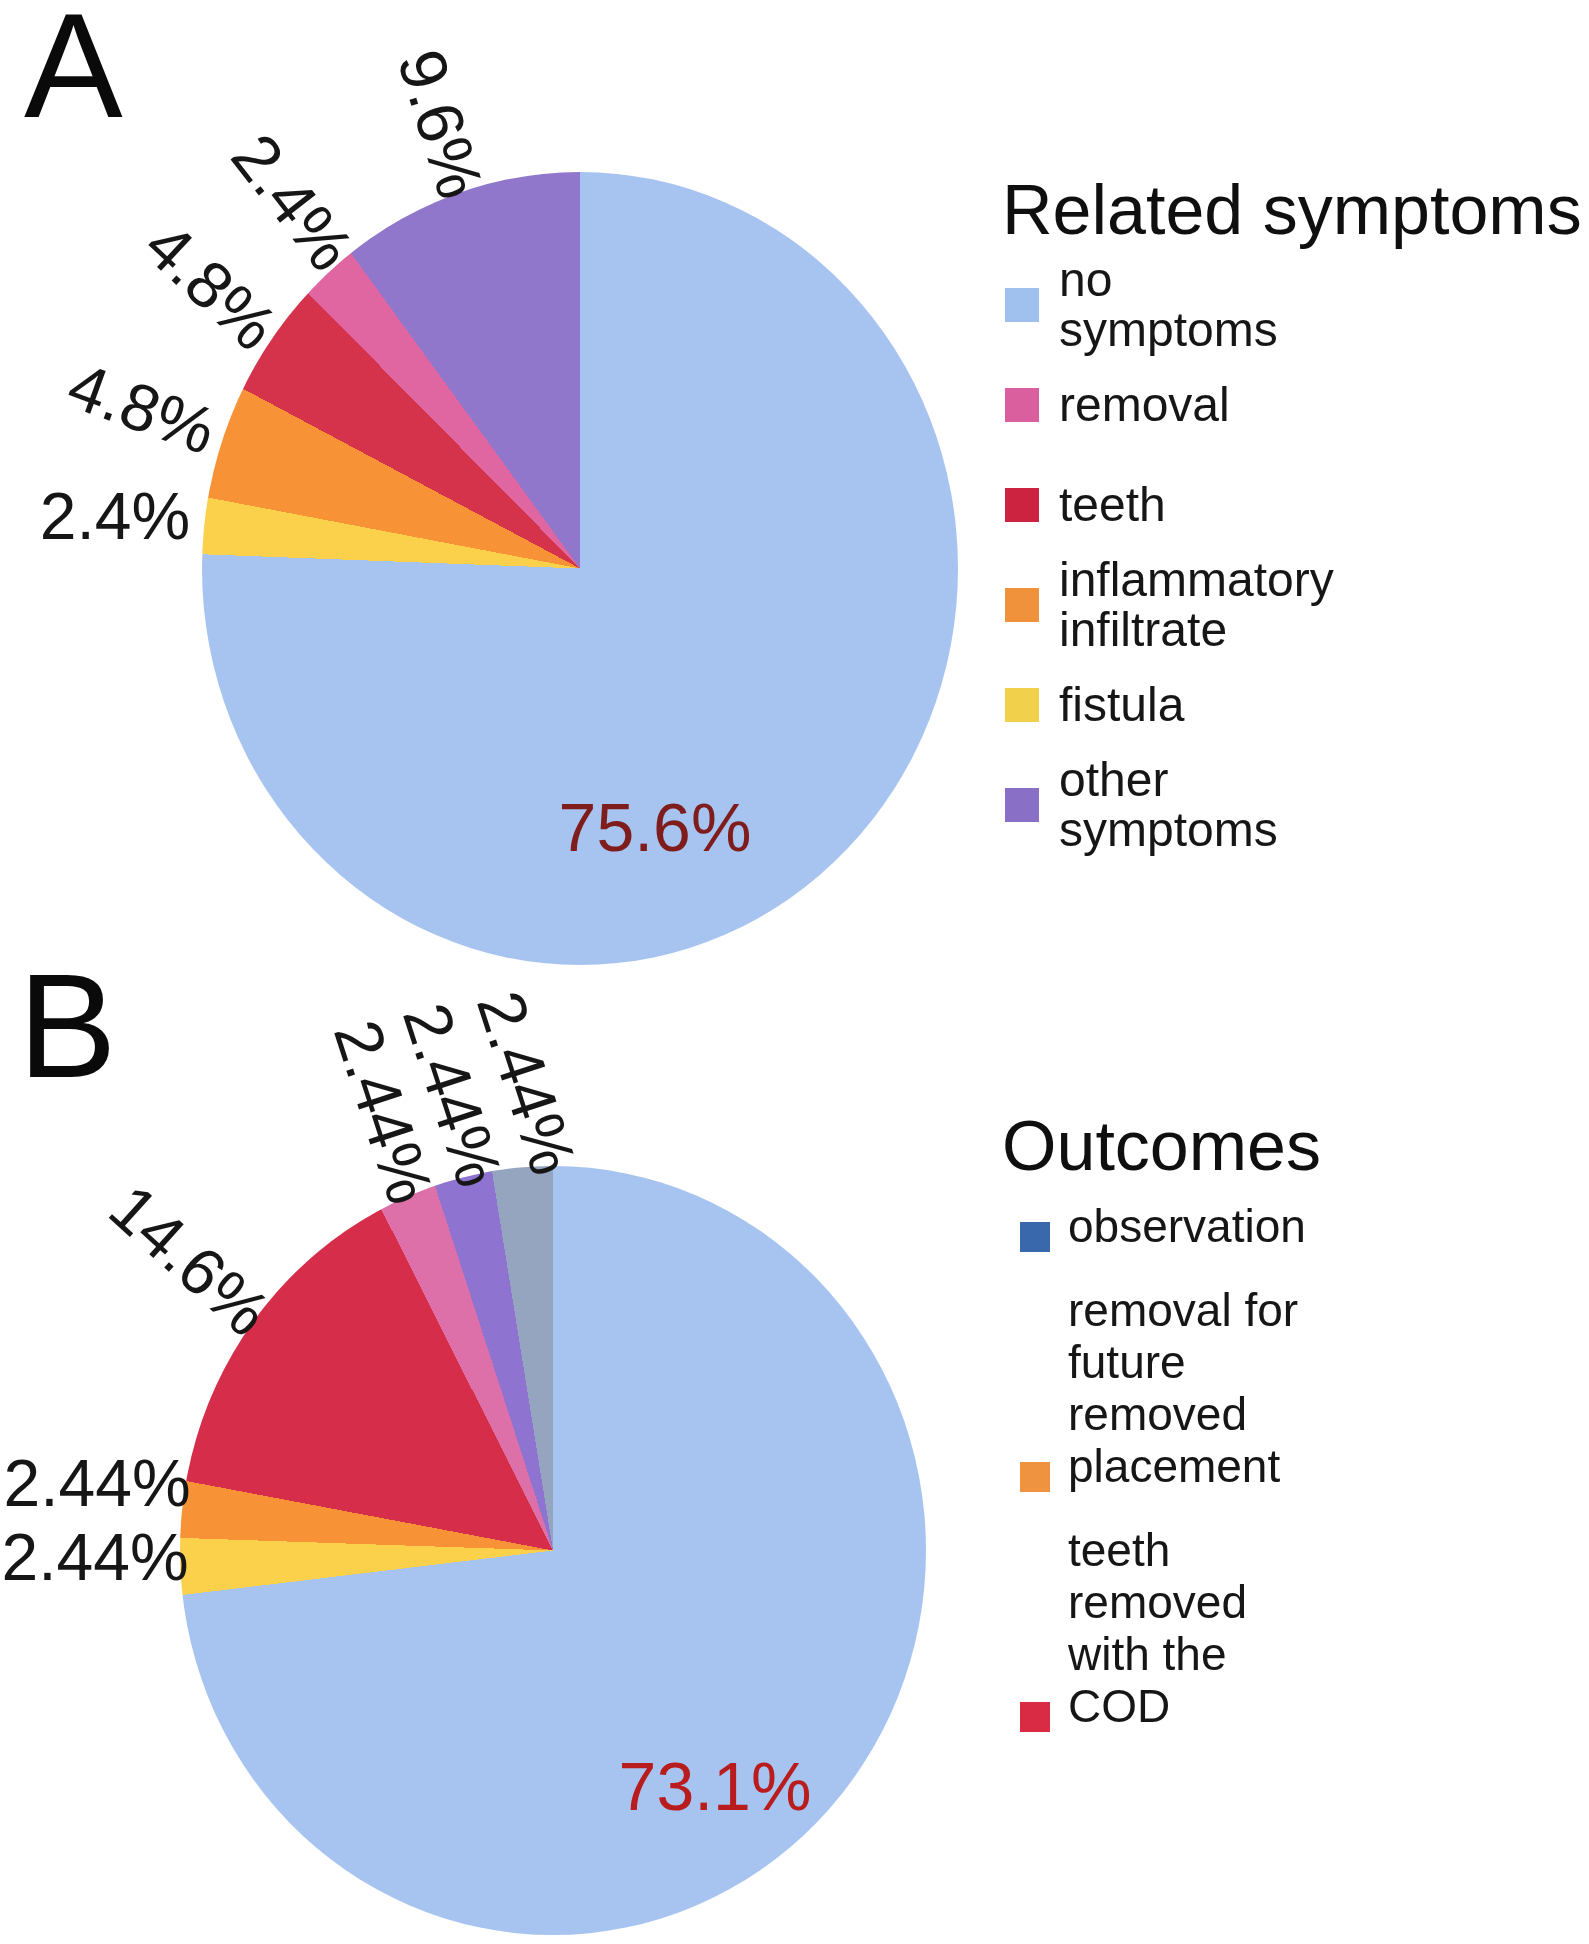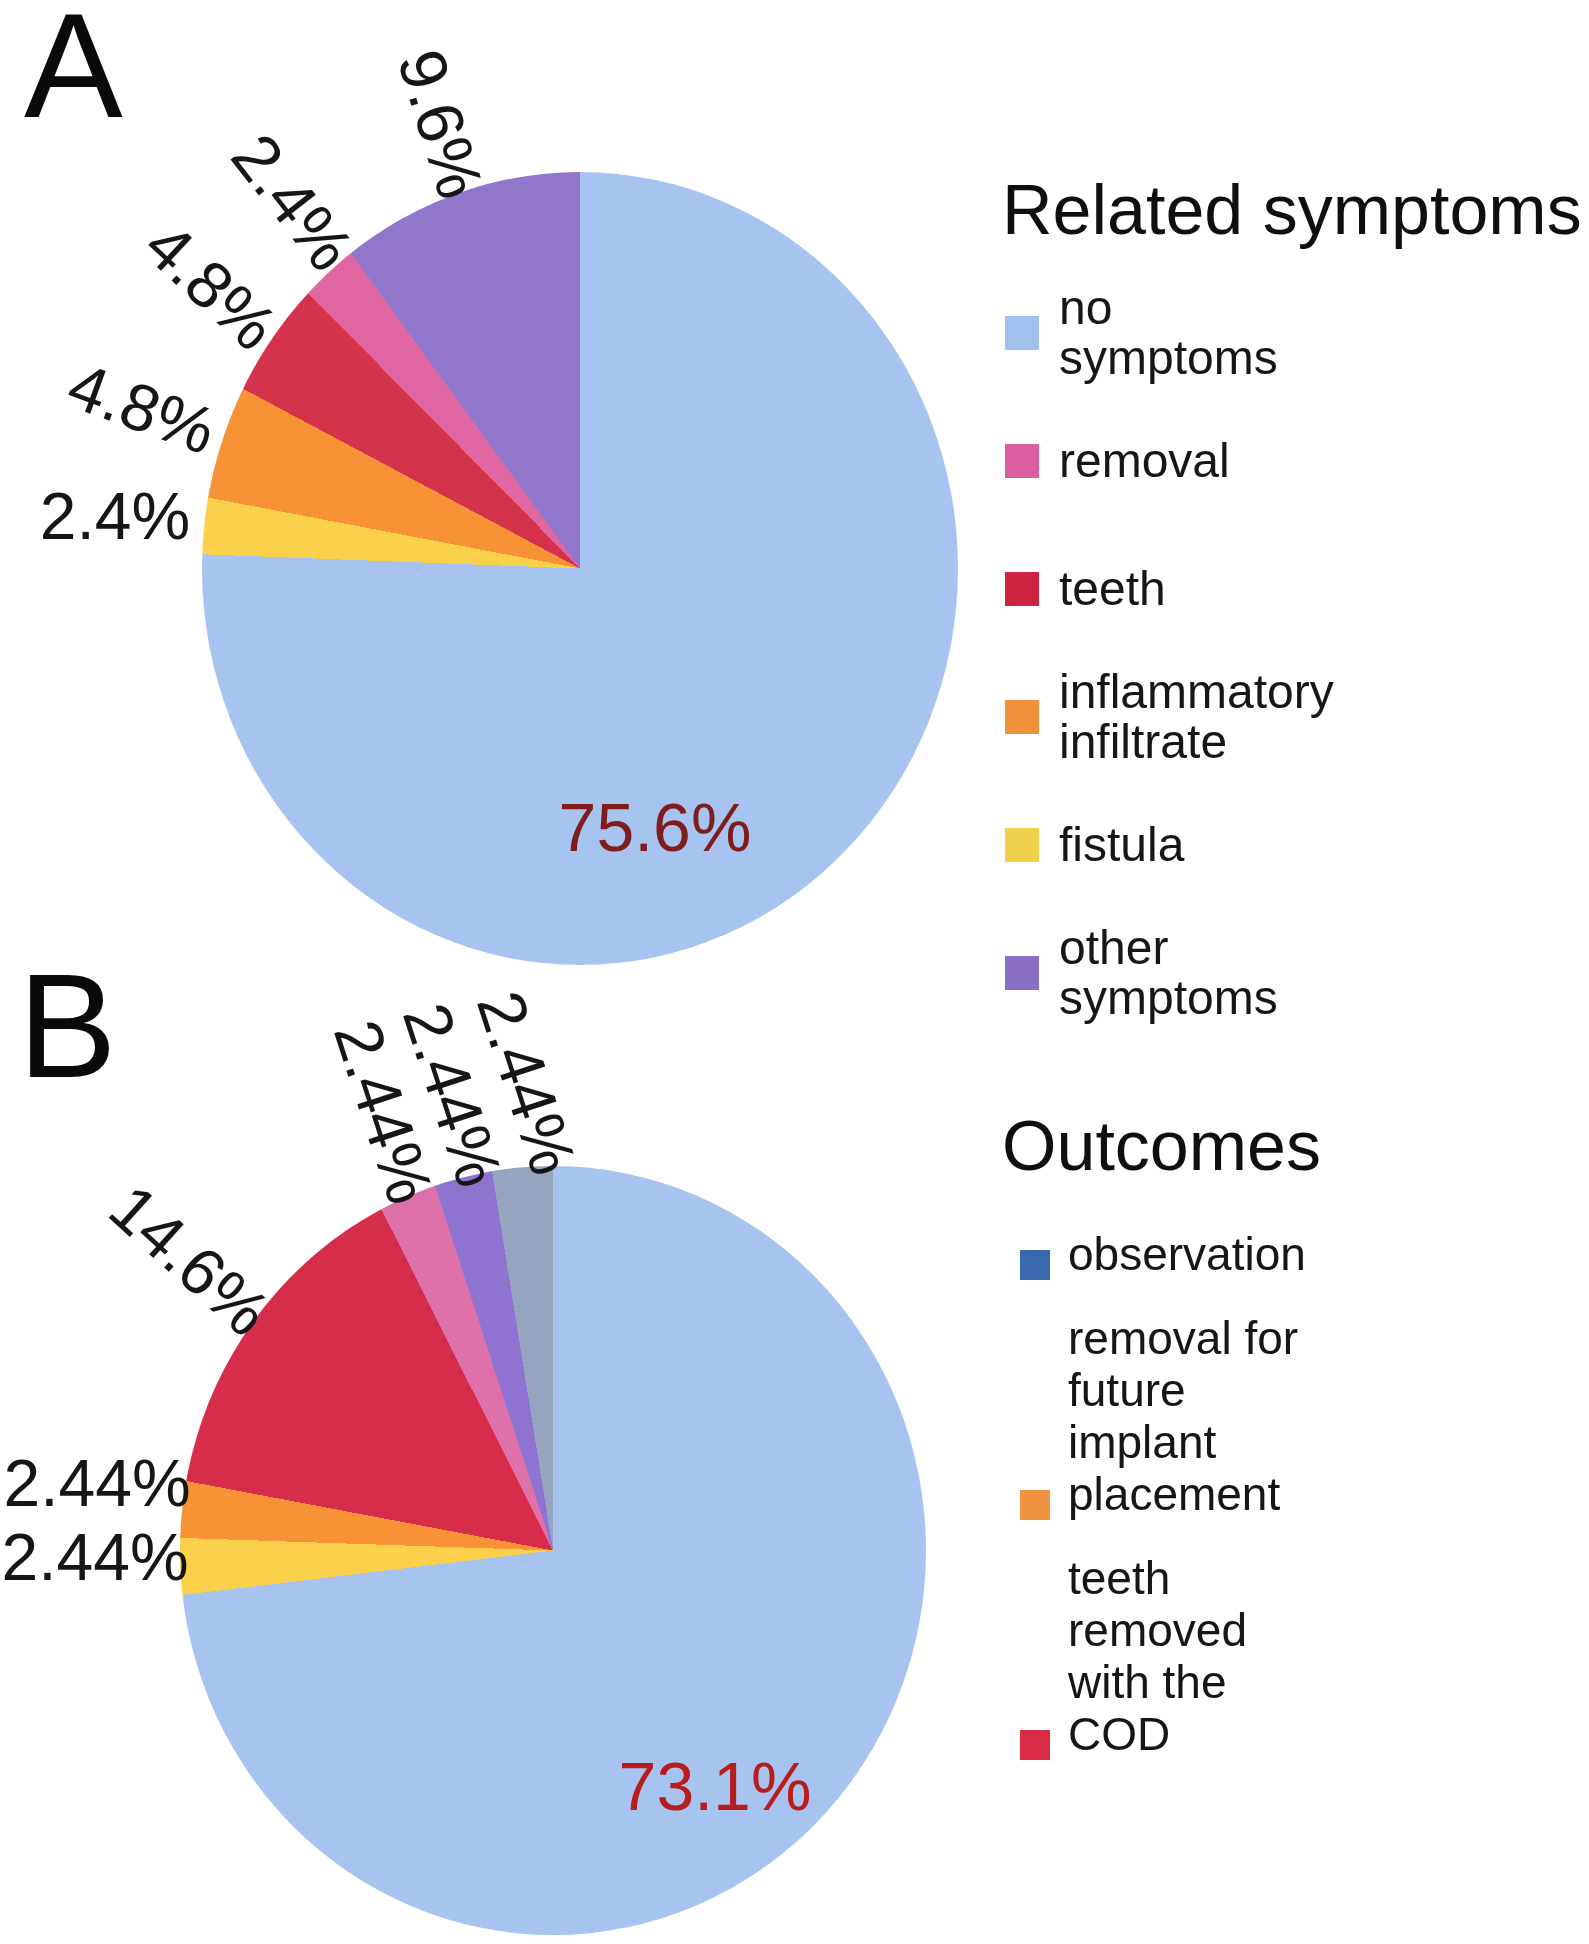--- a/index.html
+++ b/index.html
@@ -16,21 +16,21 @@
   .inside-label {
     position:absolute; transform:translate(-50%,-50%);
     font-size:68px; font-weight:400; white-space:nowrap;
   }
   .callout {
     position:absolute; font-size:66px; color:#161616; white-space:nowrap;
   }
   .legend { position:absolute; }
   .legend-title { font-size:70px; font-weight:400; color:#0f0f0f; white-space:nowrap; }
   .legend-items { position:absolute; }
-  .legend-item { display:flex;margin-top:28px; }
+  .legend-item { display:flex; }
   .legend-swatch { flex:0 0 auto; }
   .legend-label { white-space:pre-line; }
 
   
   .legend-a .legend-item { height:100px; align-items:center; gap:20px; }
   .legend-a .legend-swatch { width:34px; height:34px; }
   .legend-a .legend-label { font-size:48px; line-height:1.05; }
 
   
   .legend-b .legend-item { margin-bottom:32px; align-items:flex-end; gap:18px; }
@@ -107,21 +107,21 @@
     <div class="legend legend-b">
       <div class="legend-title" style="position:absolute; left:1002px; top:1106px;">Outcomes</div>
       <div class="legend-items" id="legend-1" style="left:1020px; top:1200px;">
           <div class="legend-item">
             <span class="legend-swatch" style="background: rgb(58, 104, 172);"></span>
             <span class="legend-label">observation</span>
           </div>
           <div class="legend-item">
             <span class="legend-swatch" style="background: rgb(239, 147, 64);"></span>
             <span class="legend-label">removal for future
-implant placement</span>
+removed placement</span>
           </div>
           <div class="legend-item">
             <span class="legend-swatch" style="background: rgb(218, 43, 69);"></span>
             <span class="legend-label">teeth removed with the
 COD</span>
           </div>
         </div>
     </div>
   </section>
 

